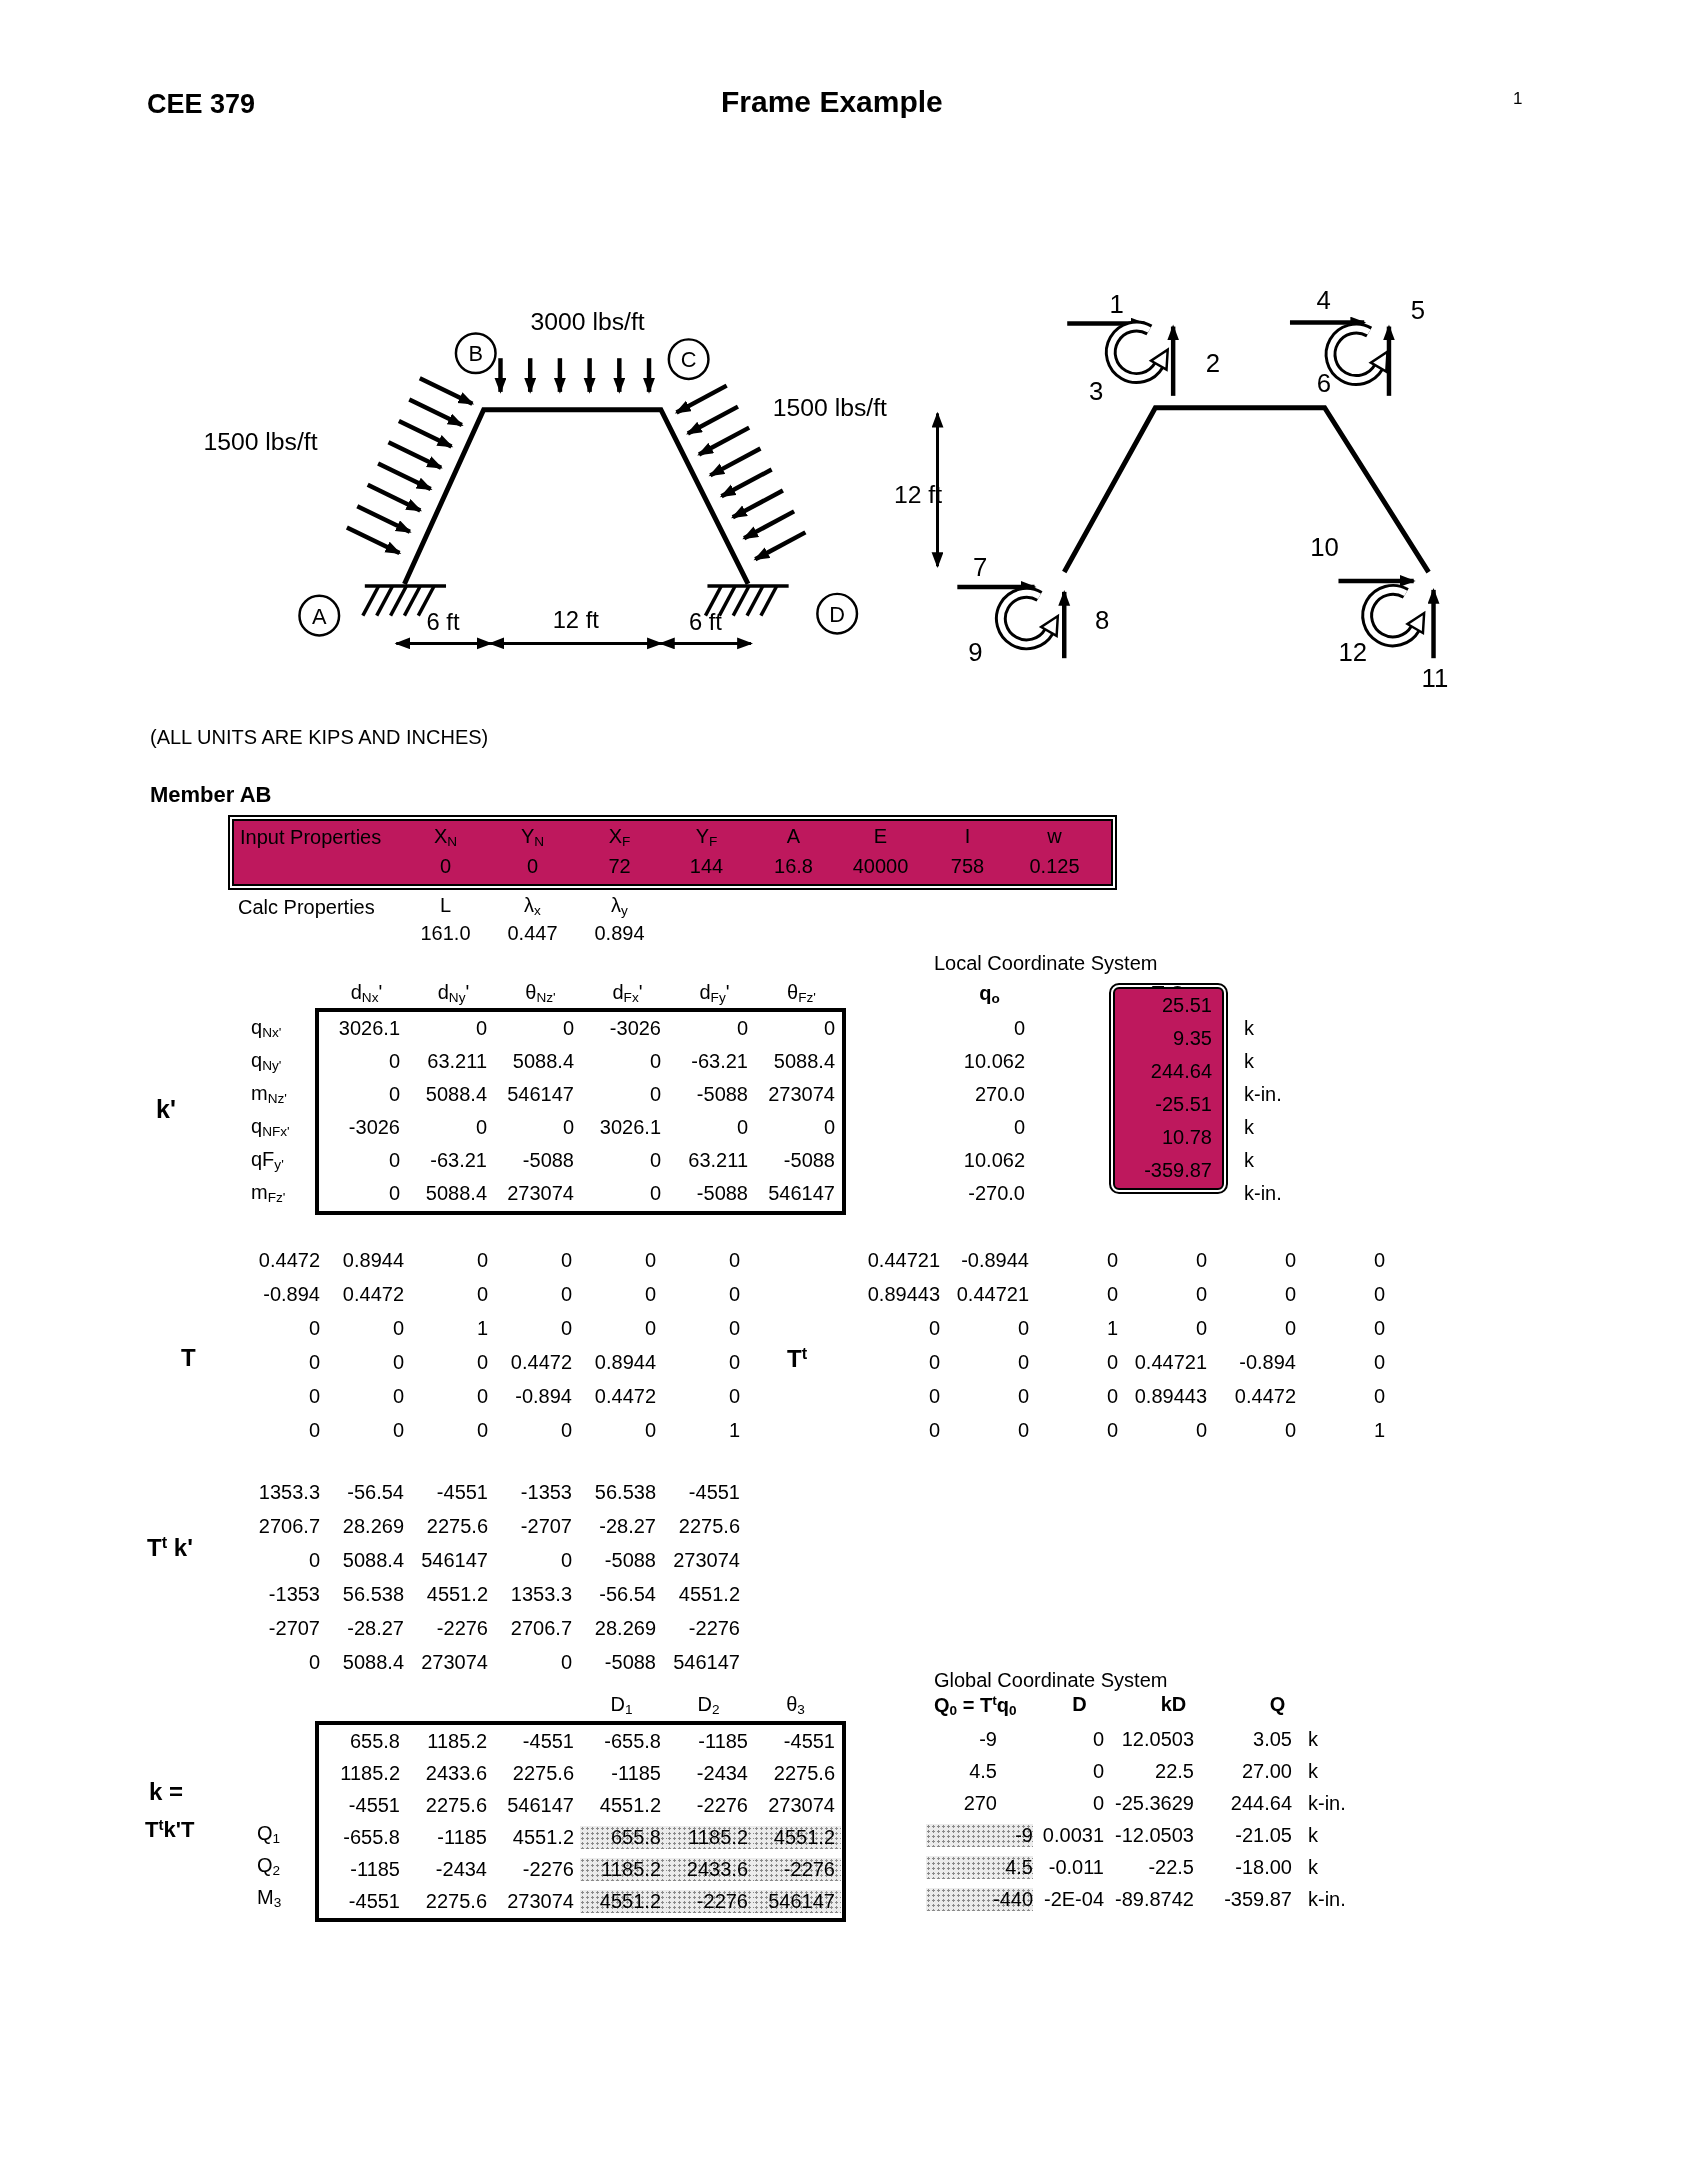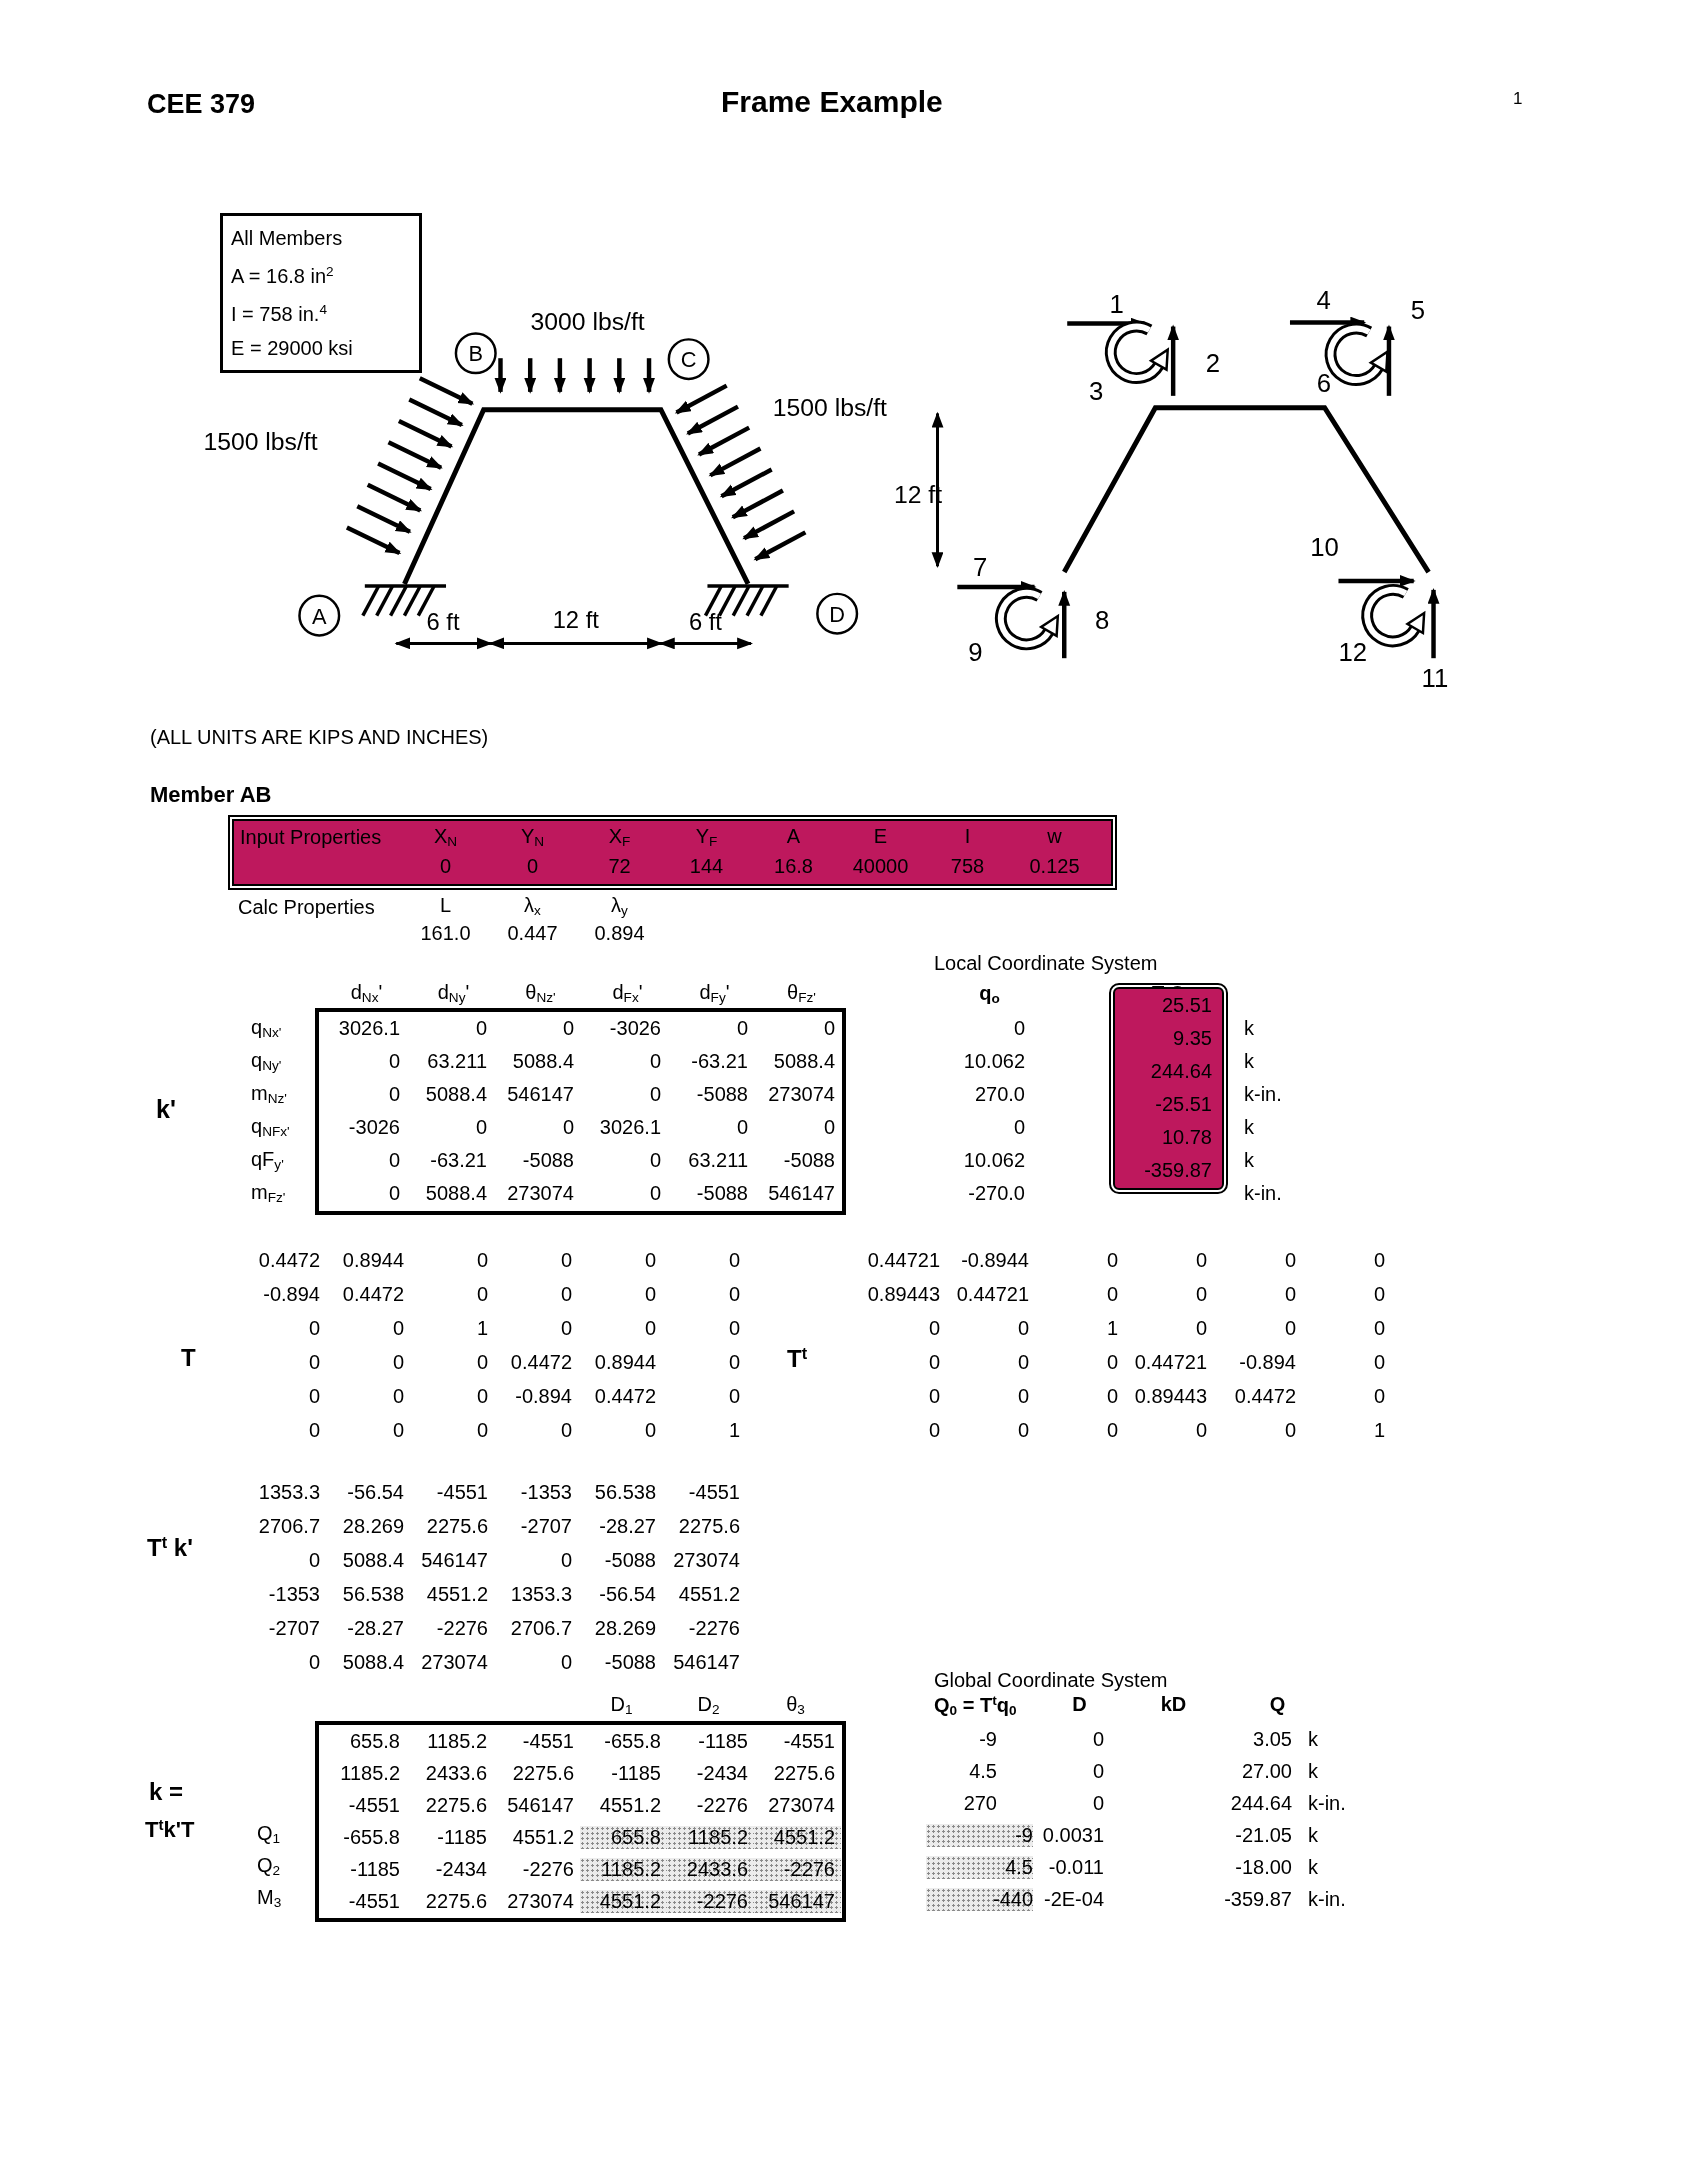--- a/index.html
+++ b/index.html
@@ -35,26 +35,20 @@
 </style>
 </head>
 <body>
 
 <div class="page">
 
   <div class="abs b t27" style="left:147px;top:89px;">CEE 379</div>
   <div class="abs b t30" style="left:721px;top:85px;">Frame Example</div>
   <div class="abs t17" style="left:1513px;top:89px;">1</div>
 
-  <div class="abs t20" style="left:220px;top:213px;width:180px;border:3px solid #000;padding:5px 8px;line-height:34px;">
-    <div>All Members</div>
-    <div>A = 16.8 in<span class="sp">2</span></div>
-    <div>I = 758 in.<span class="sp">4</span></div>
-    <div>E = 29000 ksi</div>
-  </div>
 
   <svg class="abs" style="left:139px;top:277px;" width="822" height="406" viewBox="140 280 830 410">
     <defs>
       <marker id="ah" markerUnits="userSpaceOnUse" markerWidth="18" markerHeight="14" refX="14" refY="6" orient="auto">
         <path d="M0,0 L16,6 L0,12 z" fill="#000"></path>
       </marker>
       <g id="mom">
         <path d="M 13 -22.5 A 26 26 0 1 0 22.5 13" fill="none" stroke="#000" stroke-width="12"></path>
         <path d="M 13 -22.5 A 26 26 0 1 0 22.5 13" fill="none" stroke="#fff" stroke-width="6"></path>
         <polygon points="31.5,-2.6 30.3,17.5 14.7,8.5" fill="#fff" stroke="#000" stroke-width="2.5"></polygon>
@@ -628,20 +622,40 @@
       <div class="mrow">
         <div class="mcell">0.0031</div>
       </div>
       <div class="mrow">
         <div class="mcell">-0.011</div>
       </div>
       <div class="mrow">
         <div class="mcell">-2E-04</div>
       </div>
     </div>
+  <div class="abs mat" style="left:1107px;top:1723px;--cw:87px;--rh:32px;">
+      <div class="mrow">
+        <div class="mcell">12.0503</div>
+      </div>
+      <div class="mrow">
+        <div class="mcell">22.5</div>
+      </div>
+      <div class="mrow">
+        <div class="mcell">-25.3629</div>
+      </div>
+      <div class="mrow">
+        <div class="mcell">-12.0503</div>
+      </div>
+      <div class="mrow">
+        <div class="mcell">-22.5</div>
+      </div>
+      <div class="mrow">
+        <div class="mcell">-89.8742</div>
+      </div>
+    </div>
   <div class="abs mat" style="left:1200px;top:1723px;--cw:92px;--rh:32px;">
       <div class="mrow">
         <div class="mcell">3.05</div>
       </div>
       <div class="mrow">
         <div class="mcell">27.00</div>
       </div>
       <div class="mrow">
         <div class="mcell">244.64</div>
       </div>

